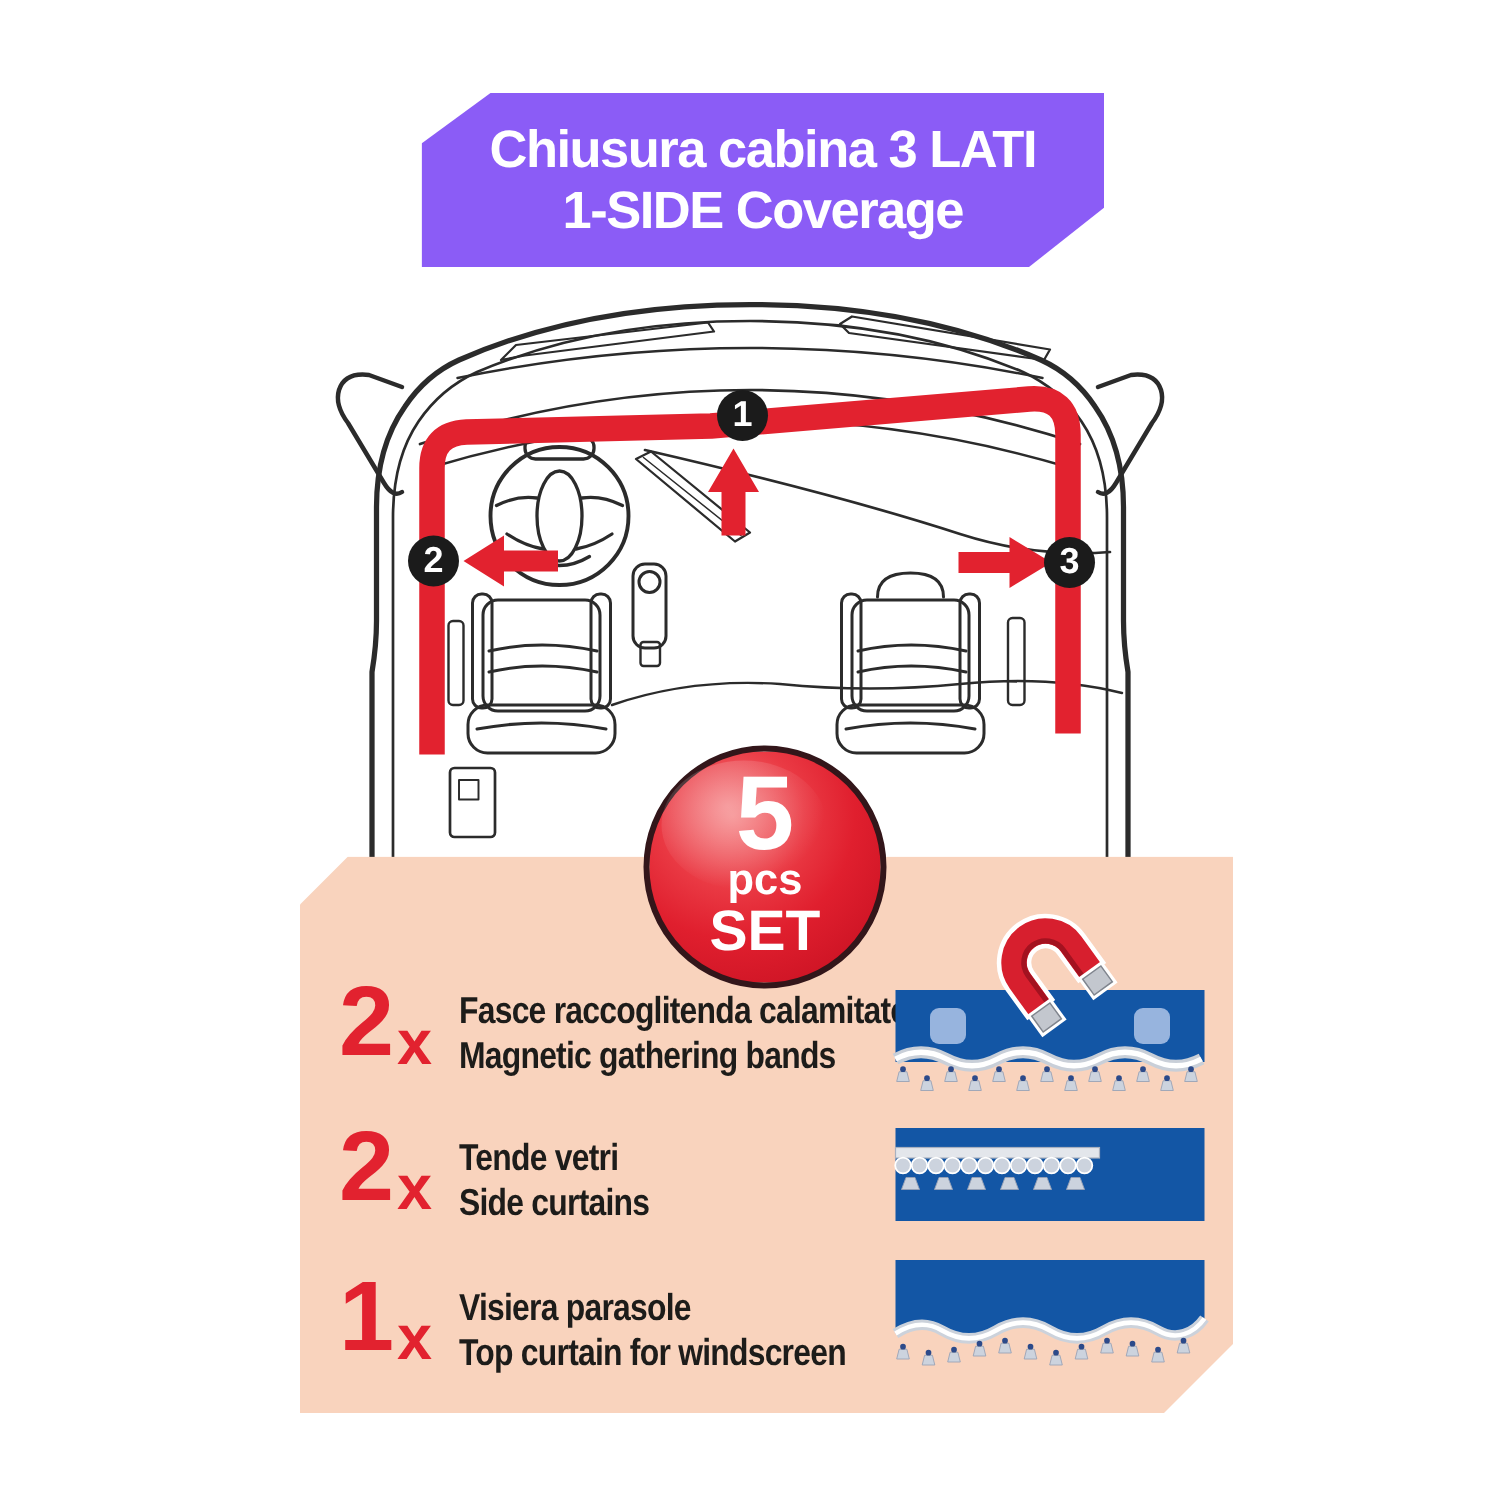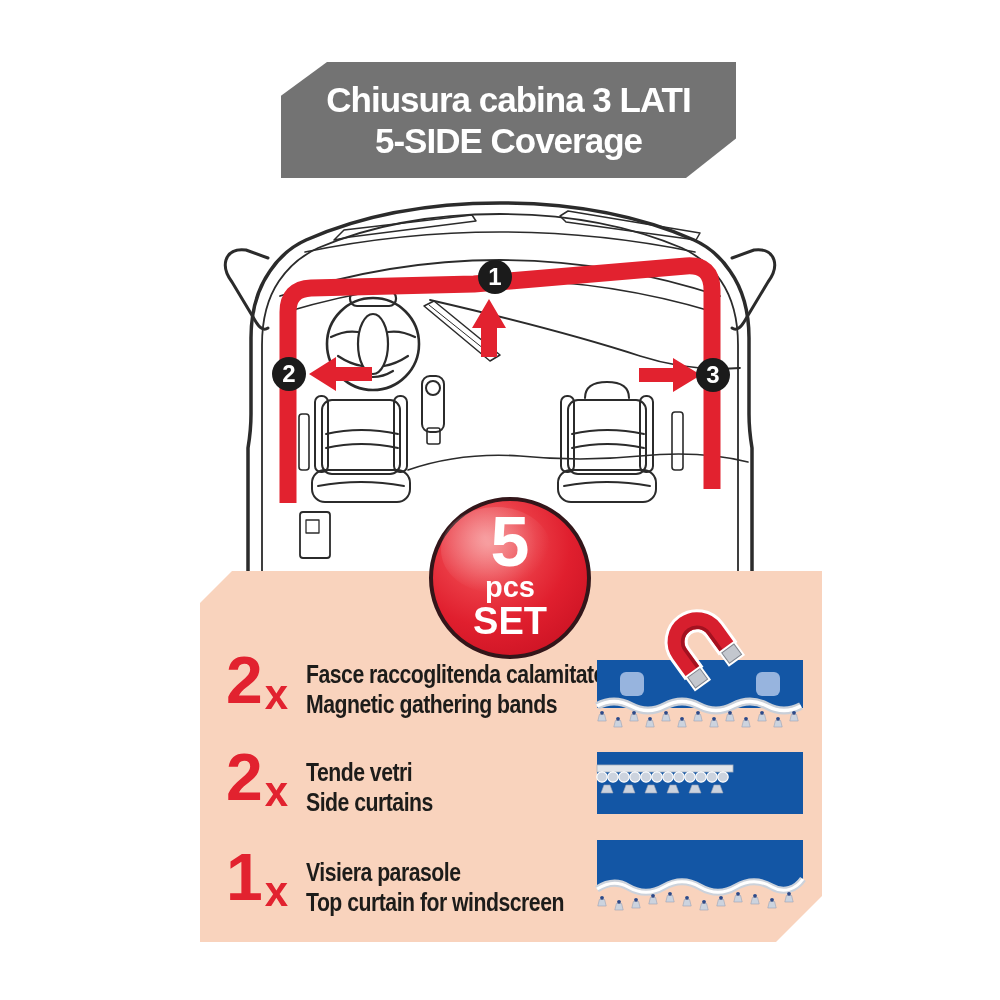--- a/index.html
+++ b/index.html
@@ -2,21 +2,21 @@
 <html><head>
 <meta charset="utf-8">
 <style>
   html,body{margin:0;padding:0;background:#ffffff;}
   body{width:1000px;height:1000px;position:relative;overflow:hidden;
        font-family:"Liberation Sans",sans-serif;-webkit-font-smoothing:antialiased;}
 
   
   .banner{
     position:absolute;left:281px;top:62px;width:455px;height:116px;
-    background:#737373;color:#fff;text-align:center;
+    background:#8b5cf6;color:#fff;text-align:center;
     clip-path:polygon(46px 0,100% 0,100% 66%,calc(100% - 50px) 100%,0 100%,0 29%);
     display:flex;flex-direction:column;justify-content:center;gap:1px;
   }
   .banner-line{font-size:35px;font-weight:bold;letter-spacing:-1px;line-height:1.12;}
 
   
   .van-wrap{position:absolute;left:0;top:0;width:1000px;height:1000px;z-index:1;}
   .marker{
     position:absolute;width:34px;height:34px;border-radius:50%;
     background:#1b1b1b;color:#fff;font-size:24px;font-weight:bold;
@@ -138,21 +138,21 @@
   </div>
 <div class="marker" style="left:272px;top:357px;">
     <span>2</span>
   </div>
 <div class="marker" style="left:696px;top:358px;">
     <span>3</span>
   </div>
 
 <div class="banner">
   <div class="banner-line">Chiusura cabina 3 LATI</div>
-  <div class="banner-line">5-SIDE Coverage</div>
+  <div class="banner-line">1-SIDE Coverage</div>
 </div>
 
 <div class="badge">
   <div class="badge-count">5</div>
   <div class="badge-unit">pcs</div>
   <div class="badge-label">SET</div>
 </div>
 
 <div class="panel">
 

